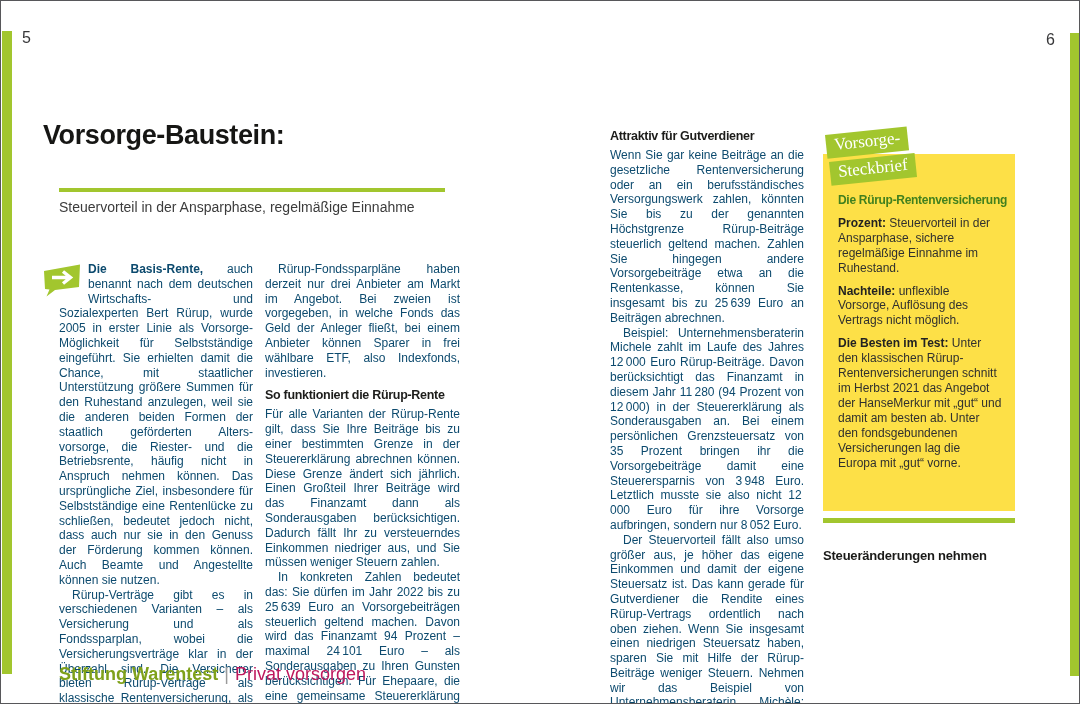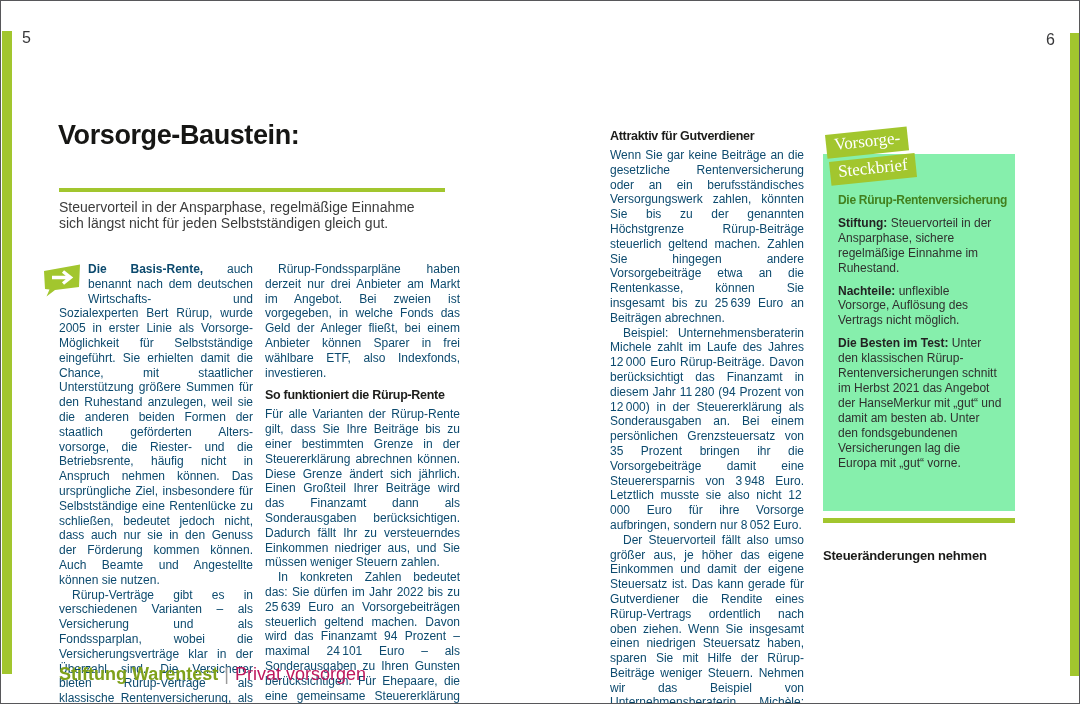--- a/index.html
+++ b/index.html
@@ -10,21 +10,21 @@
   }
   .bar { position:absolute; background:#a2c62e; }
   .bar-left  { left:1px;  top:30px; width:10px; height:643px; }
   .bar-right { left:1069px; top:32px; width:10px; height:643px; }
 
   .pagenum { position:absolute; font-size:16px; color:#38383a; }
   .pagenum-left  { left:21px;  top:28px; }
   .pagenum-right { left:1045px; top:30px; }
 
   .title {
-    position:absolute; left:57px; top:119px; width:420px;
+    position:absolute; left:42px; top:119px; width:420px;
     font-size:27px; line-height:31px; font-weight:bold;
     letter-spacing:-0.4px; color:#161614;
   }
   .title-rule { position:absolute; left:58px; top:187px; width:386px; height:4px; background:#a2c62e; }
   .subtitle {
     position:absolute; left:58px; top:198px; width:440px;
     font-size:14px; line-height:16.4px; color:#3c3c3c;
   }
 
   .col { position:absolute; }
@@ -45,21 +45,21 @@
     font-weight:bold; font-size:12.5px; letter-spacing:-0.3px;
     color:#1c1c1a; margin:0; white-space:nowrap;
   }
   .col2 .col-heading { margin:8px 0 5px; }
   .col3 .col-heading { margin:0 0 5px; }
 
   .arrow-float { float:left; width:40px; height:34px; margin:1px 6px 0 -17px; }
 
   .factbox {
     position:absolute; left:822px; top:153px; width:192px; height:357px;
-    background:#86efac; box-sizing:border-box; padding:39px 13px 0 15px;
+    background:#fde047; box-sizing:border-box; padding:39px 13px 0 15px;
   }
   .factbox p { margin:0 0 8px; font-size:12px; line-height:14.9px; color:#30302e; }
   .fact-lead { font-weight:bold; color:#222; }
   .fact-lead-green { font-weight:bold; color:#42801e; display:block; letter-spacing:-0.3px; white-space:nowrap; }
 
   .ribbon {
     position:absolute; background:#a2c62e; color:#fff;
     font-family:"Liberation Serif", serif; font-size:17px; line-height:1.15;
     padding:1px 8px 3px; transform:rotate(-6deg); transform-origin:left top;
     white-space:nowrap; z-index:3;
@@ -93,21 +93,20 @@
 
   <div class="pagenum pagenum-left">5</div>
   <div class="pagenum pagenum-right">6</div>
 
   <div class="title">
     <div>Vorsorge-Baustein:</div>
   </div>
   <div class="title-rule"></div>
   <div class="subtitle">
     <div>Steuervorteil in der Ansparphase, regelmäßige Einnahme</div>
-    <div>sich längst nicht für jeden Selbstständigen gleich gut.</div>
   </div>
 
   <div class="col col1">
     <p class="body">
       <span class="arrow-float">
         <svg width="40" height="34" viewBox="0 0 40 34" aria-hidden="true">
           <path d="M2,8 L38,1.5 L37,24 L13,27 L4.5,33.5 L7.5,26.5 L3,26 Z" fill="#a2c62e"></path>
           <path d="M10,14.5 H27 M21,8.5 L28.5,14.5 L21,20.5" stroke="#ffffff" stroke-width="3.4" fill="none" stroke-linecap="butt"></path>
         </svg>
       </span><span class="lead-bold">Die Basis-Rente,</span><span> auch benannt nach dem deutschen Wirtschafts- und Sozialexperten Bert Rürup, wurde 2005 in erster Linie als Vorsorge-Möglichkeit für Selbstständige eingeführt. Sie erhielten damit die Chance, mit staatlicher Unterstützung größere Summen für den Ruhestand anzulegen, weil sie die anderen beiden Formen der staatlich geförderten Alters-vorsorge, die Riester- und die Betriebsrente, häufig nicht in Anspruch nehmen können. Das ursprüngliche Ziel, insbesondere für Selbstständige eine Rentenlücke zu schließen, bedeutet jedoch nicht, dass auch nur sie in den Genuss der Förderung kommen können. Auch Beamte und Angestellte können sie nutzen.</span>
@@ -130,21 +129,21 @@
   </div>
 
   <div class="ribbon ribbon1">Vorsorge-</div>
   <div class="ribbon ribbon2">Steckbrief</div>
 
   <div class="factbox">
     <p>
       <span class="fact-lead-green">Die Rürup-Rentenversicherung</span>
     </p>
     <p>
-      <span class="fact-lead">Stiftung:</span><span> Steuervorteil in der Ansparphase, sichere regelmäßige Einnahme im Ruhestand.</span>
+      <span class="fact-lead">Prozent:</span><span> Steuervorteil in der Ansparphase, sichere regelmäßige Einnahme im Ruhestand.</span>
     </p>
     <p>
       <span class="fact-lead">Nachteile:</span><span> unflexible Vorsorge, Auflösung des Vertrags nicht möglich.</span>
     </p>
     <p>
       <span class="fact-lead">Die Besten im Test:</span><span> Unter den klassischen Rürup-Rentenversicherungen schnitt im Herbst 2021 das Angebot der HanseMerkur mit „gut“ und damit am besten ab. Unter den fondsgebundenen Versicherungen lag die Europa mit „gut“ vorne.</span>
     </p>
   </div>
 
   <div class="fact-rule"></div>

